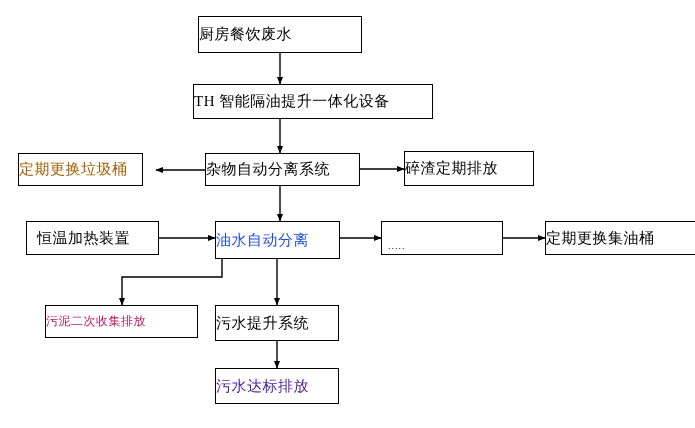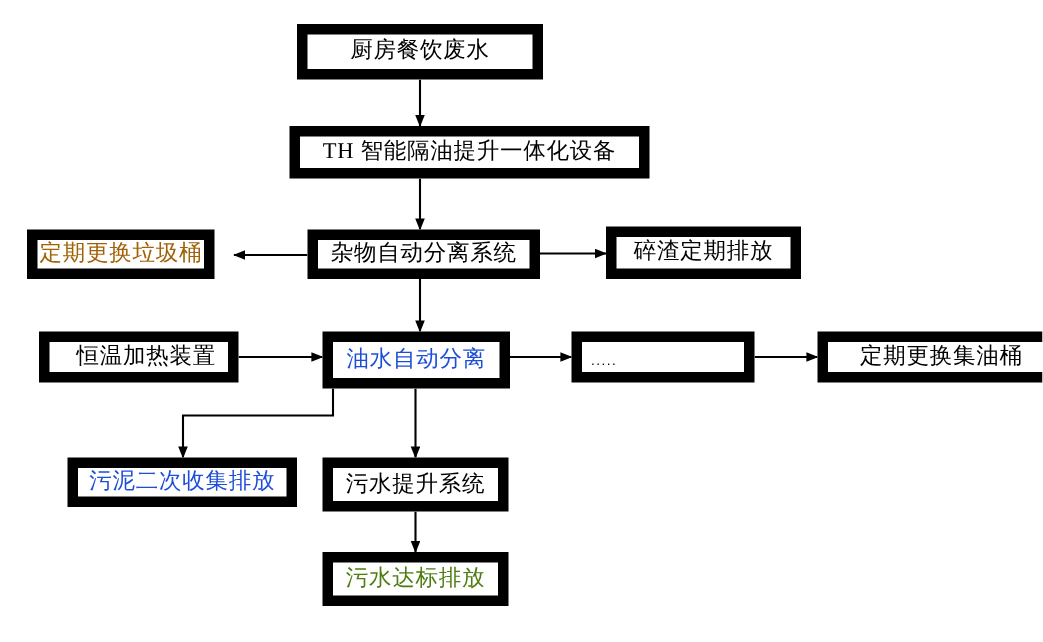--- a/index.html
+++ b/index.html
@@ -20,25 +20,25 @@
   #flow-svg {
     position: absolute;
     left: 0;
     top: 0;
     width: 695px;
     height: 428px;
   }
   .node-box {
     position: absolute;
     box-sizing: border-box;
-    border: 7px solid #b91c1c;
+    border: 1px solid #b91c1c;
     background: #ffffff;
     display: flex;
     align-items: center;
-    justify-content: center;
+    justify-content: flex-start;
     text-align: center;
     color: #000000;
     letter-spacing: 0.5px;
     line-height: 1.1;
     white-space: nowrap;
   }
   .node-label {
     display: inline-block;
   }
   .node-box.serif-lead .node-label {
@@ -101,24 +101,24 @@
       </div>
       <div class="node-box" style="left: 215px; top: 221px; width: 125px; height: 38px; font-size: 15px; border-color: rgb(0, 0, 0); color: #1d4ed8;">
         <span class="node-label">油水自动分离</span>
       </div>
       <div class="node-box" style="left: 381px; top: 221px; width: 122px; height: 34px; font-size: 15px; border-color: rgb(0, 0, 0); color: rgb(0, 0, 0);">
         <span class="dotmarks">.....</span>
       </div>
       <div class="node-box" style="left: 545px; top: 221px; width: 165px; height: 34px; font-size: 15px; border-color: rgb(0, 0, 0); color: rgb(0, 0, 0);">
         <span class="node-label">定期更换集油桶</span>
       </div>
-      <div class="node-box" style="left: 45px; top: 305px; width: 153px; height: 33px; font-size: 15px; border-color: rgb(0, 0, 0); color: #1d4ed8;">
+      <div class="node-box" style="left: 45px; top: 305px; width: 153px; height: 33px; font-size: 12px; border-color: rgb(0, 0, 0); color: #be185d;">
         <span class="node-label">污泥二次收集排放</span>
       </div>
       <div class="node-box" style="left: 215px; top: 305px; width: 124px; height: 36px; font-size: 15px; border-color: rgb(0, 0, 0); color: rgb(0, 0, 0);">
         <span class="node-label">污水提升系统</span>
       </div>
-      <div class="node-box" style="left: 215px; top: 368px; width: 124px; height: 36px; font-size: 15px; border-color: rgb(0, 0, 0); color: #4d7c0f;">
+      <div class="node-box" style="left: 215px; top: 368px; width: 124px; height: 36px; font-size: 15px; border-color: rgb(0, 0, 0); color: #4c1d95;">
         <span class="node-label">污水达标排放</span>
       </div>
     </div>
 
 </div>
 
 </body></html>

